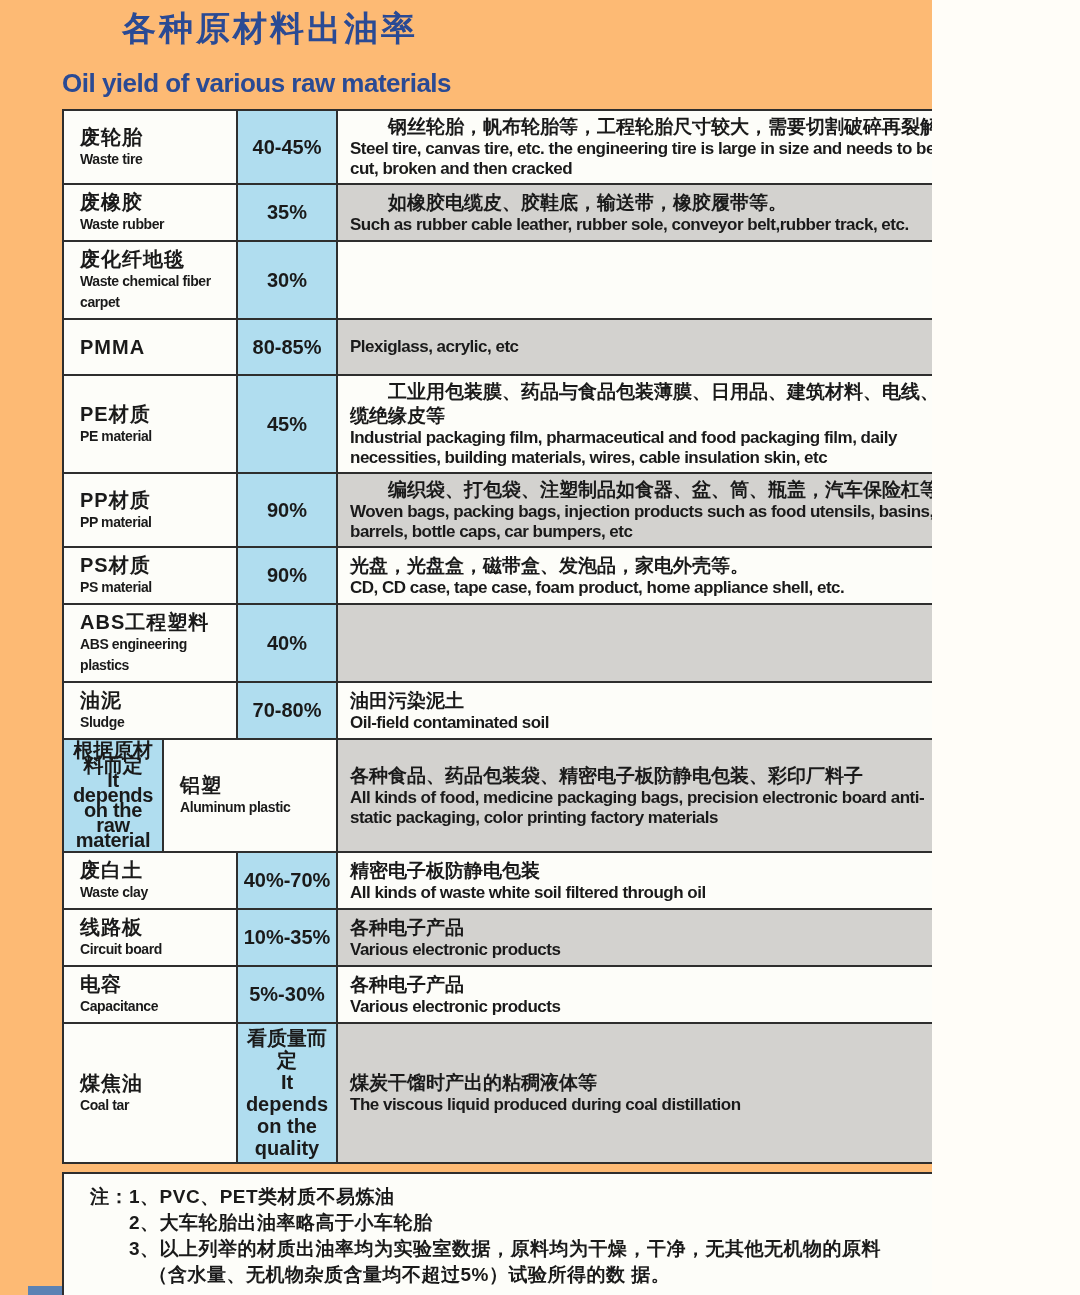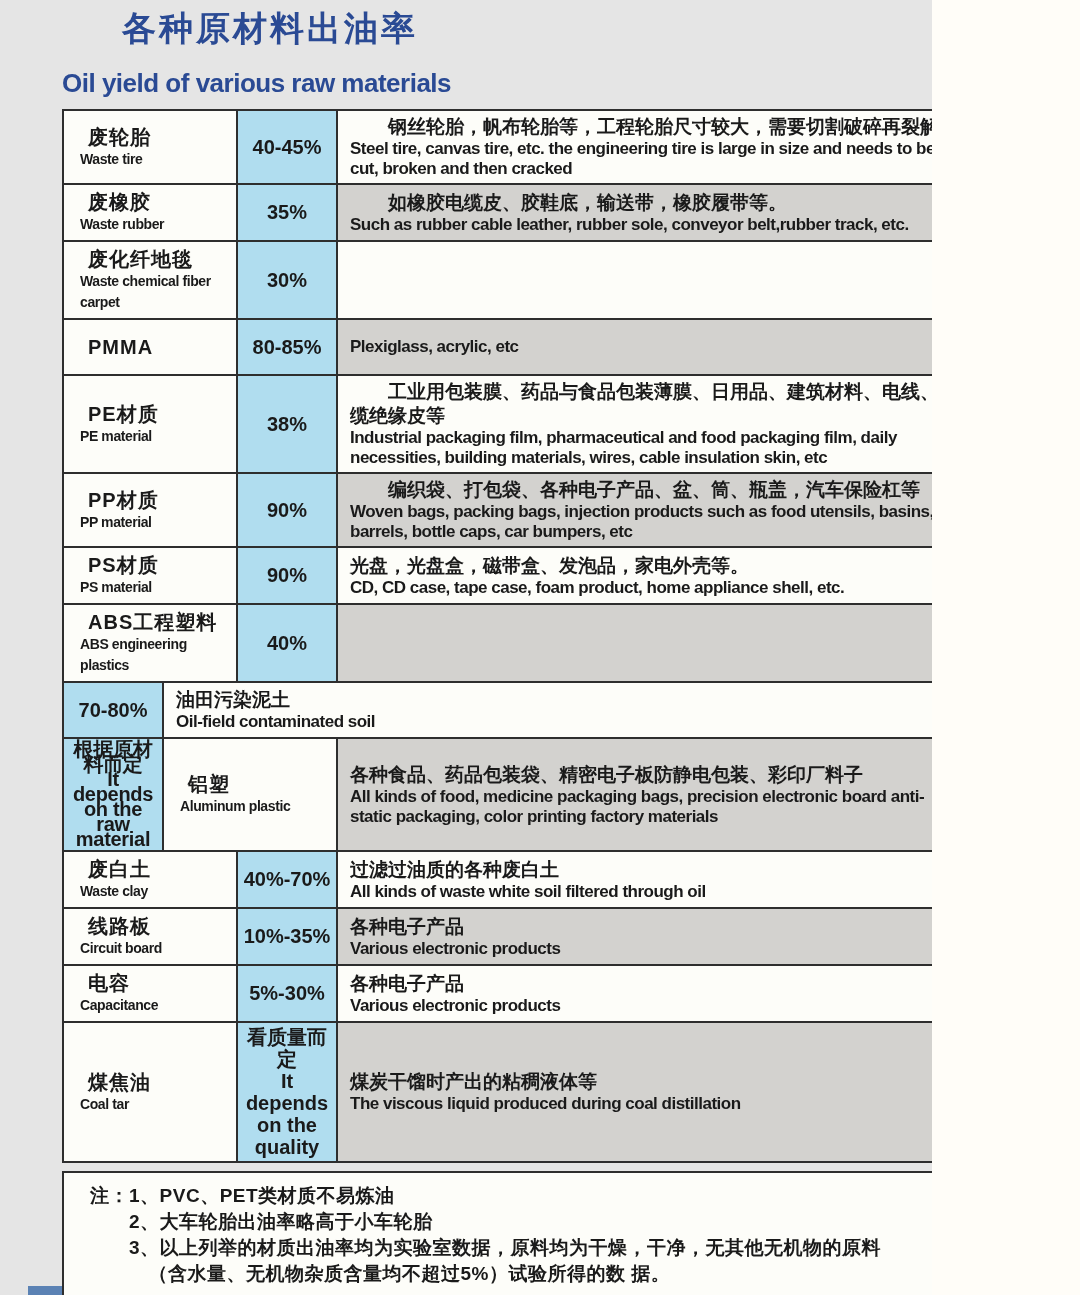--- a/index.html
+++ b/index.html
@@ -3,21 +3,21 @@
 <meta charset="utf-8">
 <style>
   html,body { margin:0; padding:0; }
   body {
     font-family: "Liberation Sans", "DejaVu Sans", sans-serif;
     background:#fffdf8;
   }
   .page {
     position:relative;
     width:932px; height:1295px;
-    background:#e5e5e5;
+    background:#fdba74;
     overflow:hidden;
     font-weight:bold;
     color:#1a1a1a;
   }
   .title-zh {
     margin:6px 0 0 122px;
     font-size:34px;
     letter-spacing:3px;
     color:var(--title-blue,#2a4a94);
   }
@@ -36,21 +36,21 @@
   .row { display:flex; border-bottom:2px solid #2e2e2e; min-height:54px; }
   .row:last-child { border-bottom:none; }
   .cell { box-sizing:border-box; }
   .cell.material {
     width:174px;
     padding:5px 8px 5px 16px;
     display:flex; flex-direction:column; justify-content:center;
     border-right:2px solid #2e2e2e;
     background:#fdfdf9;
   }
-  .m-zh { font-size:20px; line-height:24px; letter-spacing:1px;margin-left:8px; }
+  .m-zh { font-size:20px; line-height:24px; letter-spacing:1px; }
   .m-en { font-size:14px; line-height:21px; letter-spacing:-0.4px; }
   .cell.yield {
     width:100px;
     display:flex; flex-direction:column; justify-content:center; align-items:center;
     text-align:center;
     border-right:2px solid #2e2e2e;
     background:var(--yield-blue,#b0ddef);
     font-size:20px;
     padding:3px 2px;
   }
@@ -135,35 +135,35 @@
     <div class="cell desc">
       <div class="d-en">Plexiglass, acrylic, etc</div>
     </div>
   </div>
 
   <div class="row">
     <div class="cell material">
       <div class="m-zh">PE材质</div>
       <div class="m-en">PE material</div>
     </div>
-    <div class="cell yield">38%</div>
+    <div class="cell yield">45%</div>
     <div class="cell desc">
       <div class="d-zh">　　工业用包装膜、药品与食品包装薄膜、日用品、建筑材料、电线、电缆绝缘皮等</div>
       <div class="d-en">Industrial packaging film, pharmaceutical and food packaging film, daily necessities, building materials, wires, cable insulation skin, etc</div>
     </div>
   </div>
 
   <div class="row shaded">
     <div class="cell material">
       <div class="m-zh">PP材质</div>
       <div class="m-en">PP material</div>
     </div>
     <div class="cell yield">90%</div>
     <div class="cell desc">
-      <div class="d-zh">　　编织袋、打包袋、各种电子产品、盆、筒、瓶盖，汽车保险杠等</div>
+      <div class="d-zh">　　编织袋、打包袋、注塑制品如食器、盆、筒、瓶盖，汽车保险杠等</div>
       <div class="d-en">Woven bags, packing bags, injection products such as food utensils, basins, barrels, bottle caps, car bumpers, etc</div>
     </div>
   </div>
 
   <div class="row">
     <div class="cell material">
       <div class="m-zh">PS材质</div>
       <div class="m-en">PS material</div>
     </div>
     <div class="cell yield">90%</div>
@@ -179,20 +179,24 @@
       <div class="m-en">ABS engineering plastics</div>
     </div>
     <div class="cell yield">40%</div>
     <div class="cell desc">
       <div class="d-zh"></div>
       <div class="d-en"></div>
     </div>
   </div>
 
   <div class="row">
+    <div class="cell material">
+      <div class="m-zh">油泥</div>
+      <div class="m-en">Sludge</div>
+    </div>
     <div class="cell yield">70-80%</div>
     <div class="cell desc">
       <div class="d-zh">油田污染泥土</div>
       <div class="d-en">Oil-field contaminated soil</div>
     </div>
   </div>
 
   <div class="row shaded">
     <div class="cell yield yield-small">
           <div class="y-line">根据原材料而定</div>
@@ -209,21 +213,21 @@
     </div>
   </div>
 
   <div class="row">
     <div class="cell material">
       <div class="m-zh">废白土</div>
       <div class="m-en">Waste clay</div>
     </div>
     <div class="cell yield">40%-70%</div>
     <div class="cell desc">
-      <div class="d-zh">过滤过油质的各种废白土</div>
+      <div class="d-zh">精密电子板防静电包装</div>
       <div class="d-en">All kinds of waste white soil filtered through oil</div>
     </div>
   </div>
 
   <div class="row shaded">
     <div class="cell material">
       <div class="m-zh">线路板</div>
       <div class="m-en">Circuit board</div>
     </div>
     <div class="cell yield">10%-35%</div>

